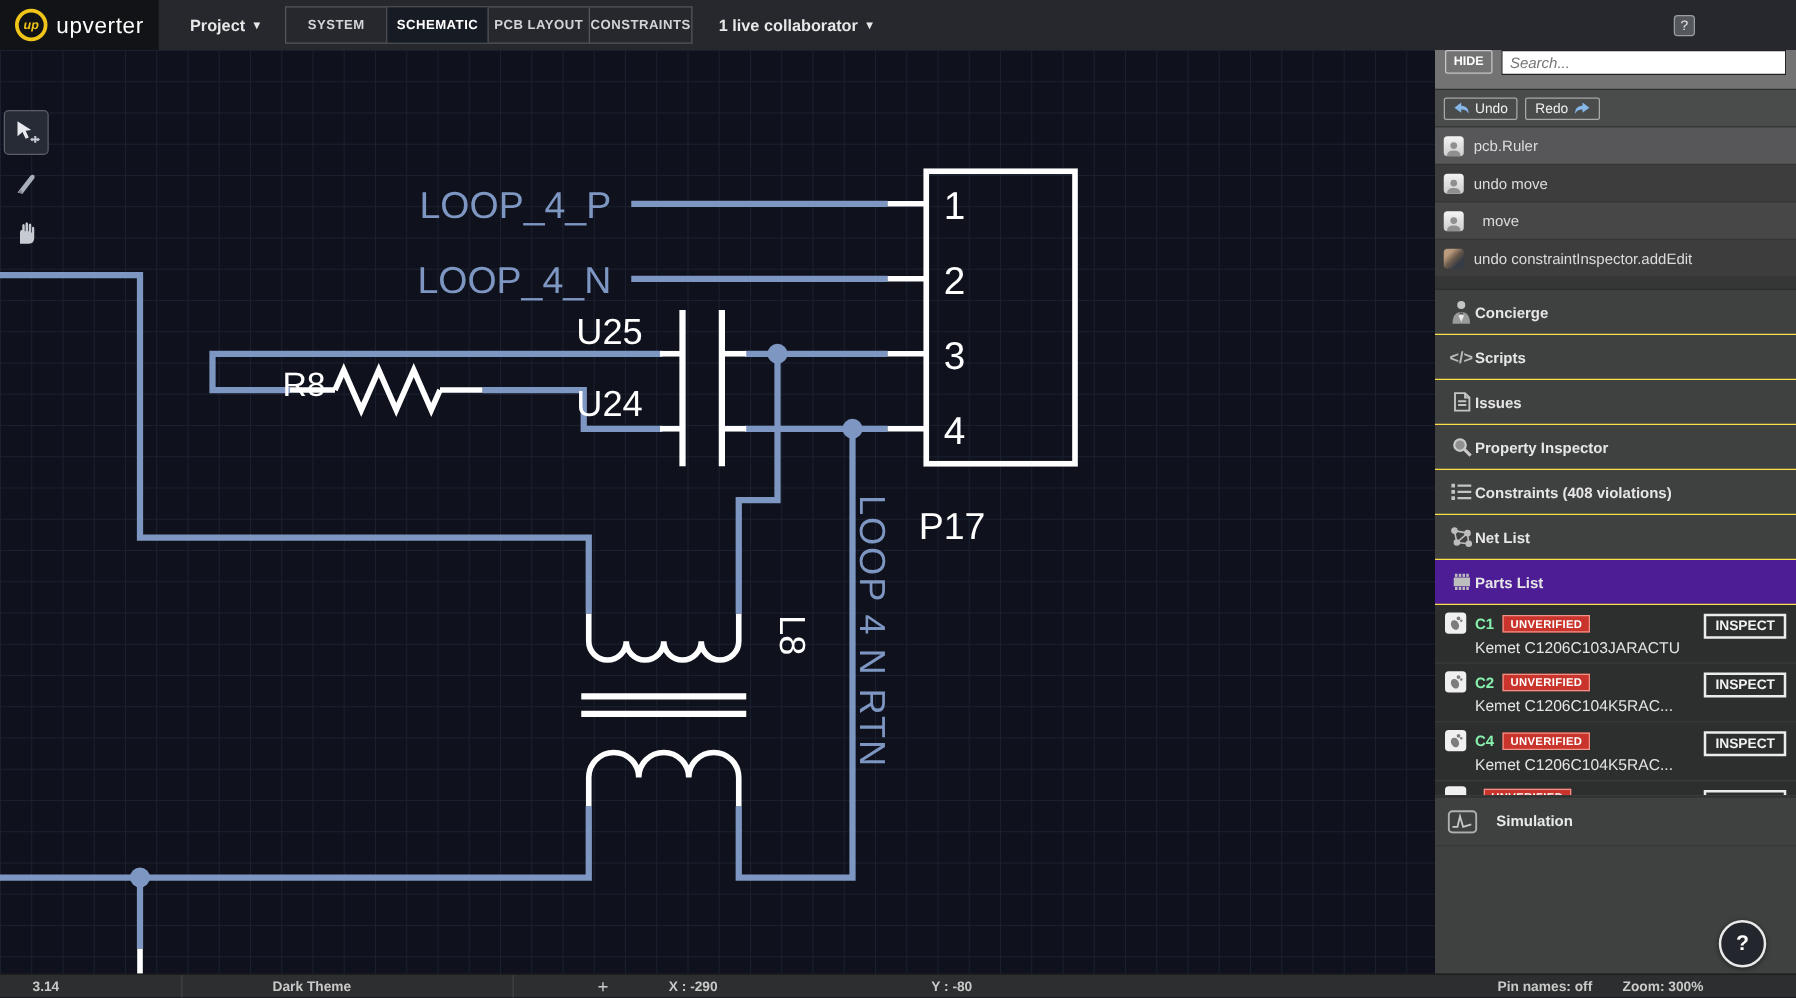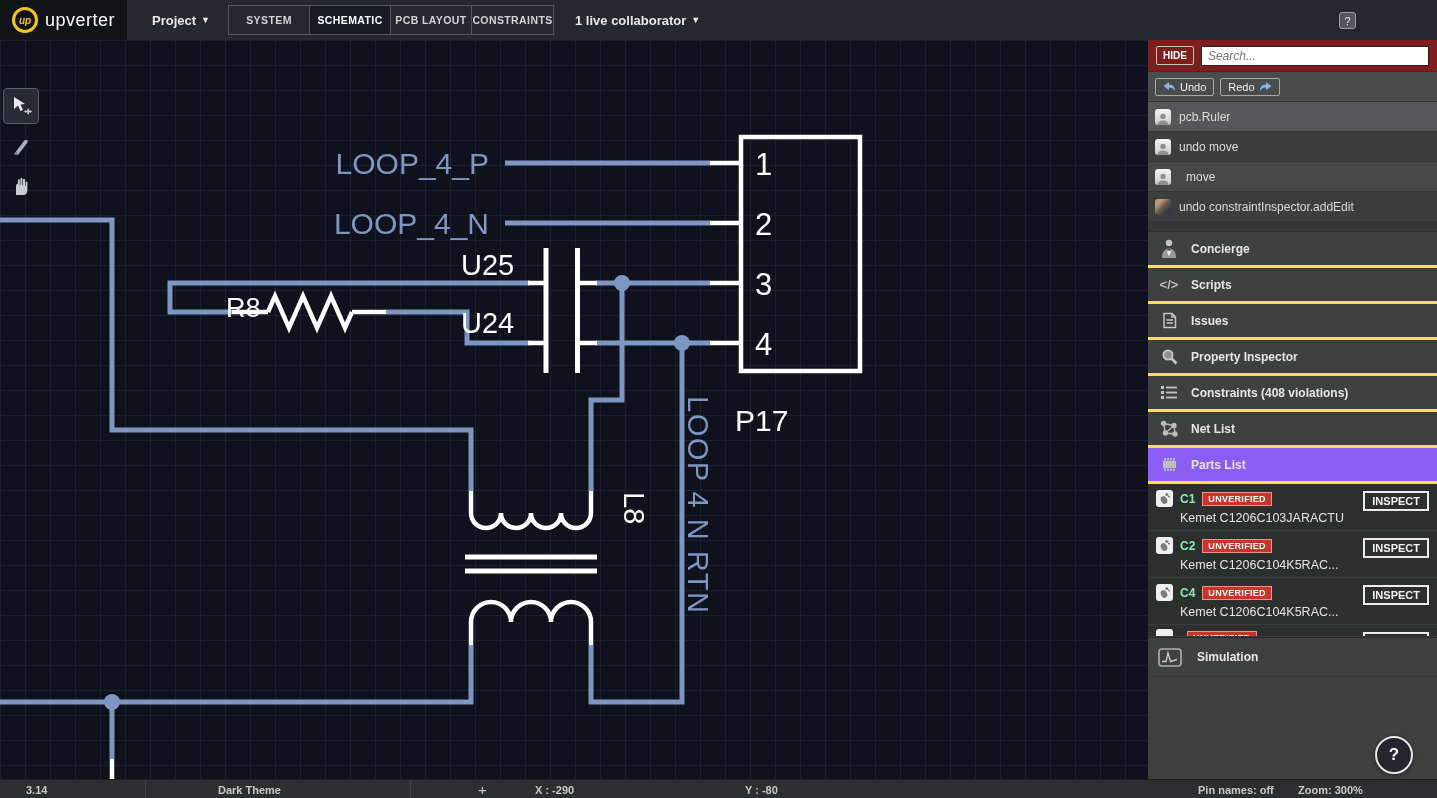--- a/index.html
+++ b/index.html
@@ -46,21 +46,21 @@
   
   .ltools { position:absolute; left:3px; top:88px; z-index:20; display:flex;
     flex-direction:column; gap:4px; }
   .tool { width:36px; height:36px; border-radius:4px; display:flex; align-items:center;
     justify-content:center; cursor:pointer; }
   .tool.sel { background:#272b35; border:1px solid #5a5f6a; }
 
   
   .sidebar { position:absolute; left:1148px; top:40px; width:289px; height:739px;
     background:#3f4040; z-index:30; color:#e2e2e2; }
-  .searchrow { height:32px; background:#7f1d1d; display:flex; align-items:center;
+  .searchrow { height:32px; background:#737373; display:flex; align-items:flex-start;
     padding:0 8px; gap:7px; border-bottom:1px solid #303030; }
   .hide-btn { border:1px solid #c6c6c6; border-radius:2px; color:#fff; font-size:10px;
     font-weight:bold; padding:3px 6px; background:transparent; cursor:pointer; }
   .search-input { flex:1; height:20px; border:1px solid #222; background:#fff;
     font-size:12px; font-style:italic; padding:0 6px; color:#333; }
   .hist-head { height:33px; background:#454646; display:flex; align-items:center;
     padding:0 10px; gap:12px; border-bottom:1px solid #323232; cursor:pointer; }
   .hist-head .lbl { font-size:12px; font-weight:bold; color:#f0f0f0; }
   .undorow { height:30px; background:#4a4b4b; display:flex; align-items:center;
     padding:0 7px; gap:6px; border-bottom:1px solid #323232; }
@@ -71,24 +71,24 @@
     font-size:12px; color:#dcdcdc; border-bottom:1px solid #353535; cursor:pointer; }
   .hrow.r0 { background:#57575a; }
   .hrow.r1 { background:#3d3d3d; }
   .hrow.r2 { background:#474747;gap:15px; }
   .hrow.r3 { background:#3d3d3d; }
   .avatar { width:16px; height:16px; border-radius:3px;
     background:linear-gradient(#f4f4f4,#cccccc); display:flex; align-items:flex-end;
     justify-content:center; overflow:hidden; }
   .avatar.photo { background:linear-gradient(135deg,#b99a7c 25%,#6b5a4a 50%,#343a46 75%); }
   .sec-gap { height:10px; background:#353636; border-bottom:1px solid #2d2d2d; }
-  .secrow { height:36px; display:flex; align-items:center; padding:0 10px; gap:11px;
-    border-bottom:3px solid #fde047; font-size:12px; font-weight:bold; color:#e6e6e6;
+  .secrow { height:36px; display:flex; align-items:center; padding:0 10px; gap:0;
+    border-bottom:1px solid #fde047; font-size:12px; font-weight:bold; color:#e6e6e6;
     cursor:pointer; }
-  .secrow.open { background:#8b5cf6; }
+  .secrow.open { background:#4c1d95; }
   .secicon { width:22px; display:flex; justify-content:center; color:#bcbcbc;
     font-size:13px; font-weight:bold; }
   .partrow { height:47px; background:#2d2e2e; border-bottom:1px solid #3b3b3b;
     position:relative; padding:6px 8px 0 8px; cursor:pointer; }
   .pr-line1 { display:flex; align-items:center; gap:7px; }
   .fp-icon { width:17px; height:17px; background:#f0f0f0; border-radius:3px;
     display:flex; align-items:center; justify-content:center; }
   .refdes { font-size:12px; font-weight:bold; color:#86efac; }
   .badge { background:#c9342c; border:1px solid #ef9287; color:#fff; font-size:9px;
     font-weight:bold; padding:1px 5px; letter-spacing:0.3px; }

